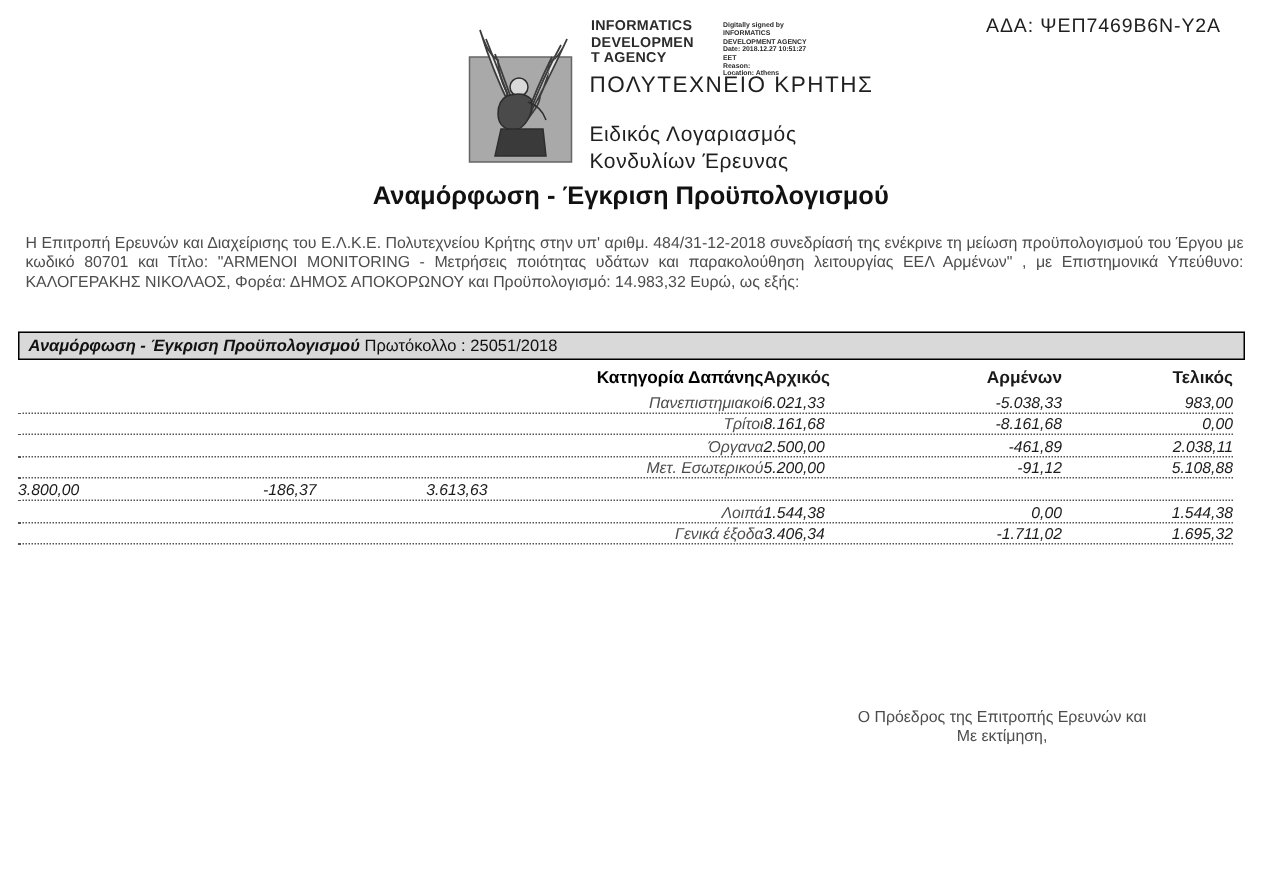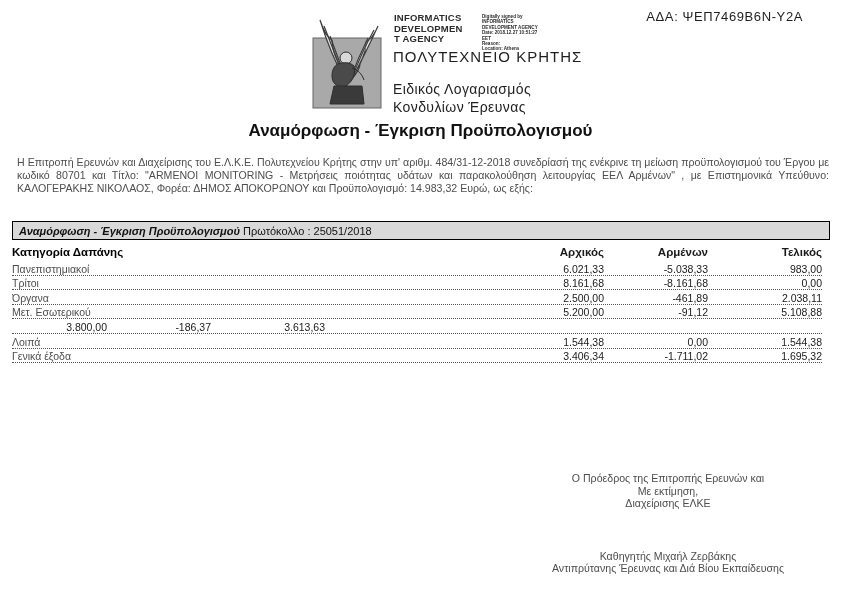--- a/index.html
+++ b/index.html
@@ -4,21 +4,21 @@
 <style>
   * { margin:0; padding:0; box-sizing:border-box; }
   html,body { background:#fff; }
   body { font-family:"Liberation Sans", sans-serif; }
   .page {
     position:relative; width:841px; height:595px; background:#ffffff;
     overflow:hidden; color:#1a1a1a;
   }
 
   
-  .ada { position:absolute; top:9px; right:38px; font-size:13px; letter-spacing:0.6px; color:#1f1f1f; }
+  .ada { position:absolute; top:9px; right:27px; font-size:13px; letter-spacing:0.6px; color:#1f1f1f; }
 
   
   .logo-wrap { position:absolute; left:308px; top:12px; width:80px; height:100px; }
   .agency-block { position:absolute; left:394px; top:13px; width:86px; font-weight:bold; font-size:9.5px; line-height:10.5px; color:#2b2b2b; letter-spacing:0.2px; }
   .stamp-block { position:absolute; left:482px; top:14px; width:95px; font-size:4.6px; line-height:5.4px; color:#2b2b2b; font-weight:bold; }
   .inst-block { position:absolute; left:393px; top:48px; width:200px; color:#1f1f1f; }
   .inst-name { font-size:15px; letter-spacing:1px; margin-bottom:15px; }
   .inst-unit { font-size:14px; letter-spacing:0.4px; line-height:18px; }
 
   
@@ -33,24 +33,24 @@
     background:#d9d9d9; border:1px solid #000; display:flex; align-items:center; padding-left:6px;
     font-size:11px; color:#111; white-space:pre;
   }
   .proto-bar .bar-title { font-weight:bold; font-style:italic; }
   .proto-bar .bar-proto { }
 
   
   .budget { position:absolute; top:246px; left:12px; width:818px; padding-right:8px; }
   .trow { display:flex; align-items:flex-end; }
   .thead { font-weight:bold; font-size:11.5px; color:#000; padding-bottom:3px; }
-  .tdata { font-size:10.5px; height:14.6px; border-bottom:1px dotted #555; }
-  .c-label { flex:1; text-align:left; color:#4d4d4d; overflow:hidden; white-space:nowrap; }
+  .tdata { font-size:10.5px; height:14.6px; border-bottom:1px dotted #555;font-style:italic; }
+  .c-label { flex:1; text-align:right; color:#4d4d4d; overflow:hidden; white-space:nowrap; }
   .thead .c-label { color:#000; }
-  .c-num { width:95px; text-align:right; color:#1a1a1a; }
+  .c-num { width:95px; color:#1a1a1a; }
   .c-num2 { width:104px; text-align:right; color:#1a1a1a; }
   .c-num3 { width:114px; text-align:right; color:#1a1a1a; }
 
   
   .sig { position:absolute; top:472px; right:18px; width:310px; text-align:center; font-size:10.6px; line-height:12.5px; color:#4d4d4d; }
   .sig .sig-name-group { margin-top:40px; }
 
   
   .logo-wrap svg { display:block; }
 </style>
@@ -162,20 +162,15 @@
       <div class="c-label">Γενικά έξοδα</div>
       <div class="c-num">3.406,34</div>
       <div class="c-num2">-1.711,02</div>
       <div class="c-num3">1.695,32</div>
     </div>
   </div>
 
   <div class="sig">
     <div>Ο Πρόεδρος της Επιτροπής Ερευνών και</div>
     <div>Με εκτίμηση,</div>
-    <div>Διαχείρισης ΕΛΚΕ</div>
-    <div class="sig-name-group">
-      <div>Καθηγητής Μιχαήλ Ζερβάκης</div>
-      <div>Αντιπρύτανης Έρευνας και Διά Βίου Εκπαίδευσης</div>
-    </div>
   </div>
 
 </div>
 
 </body></html>

